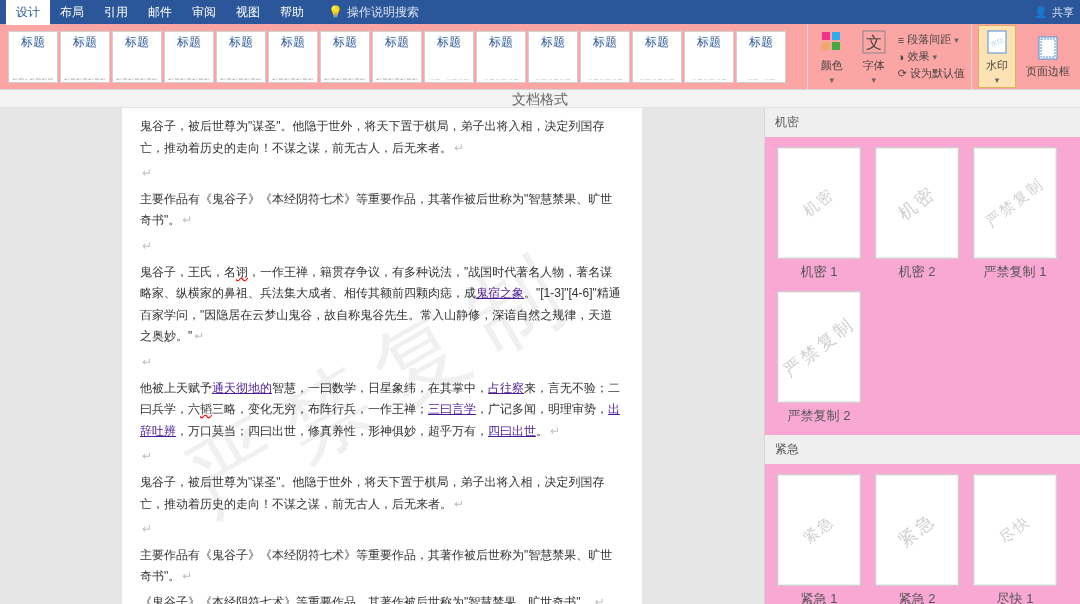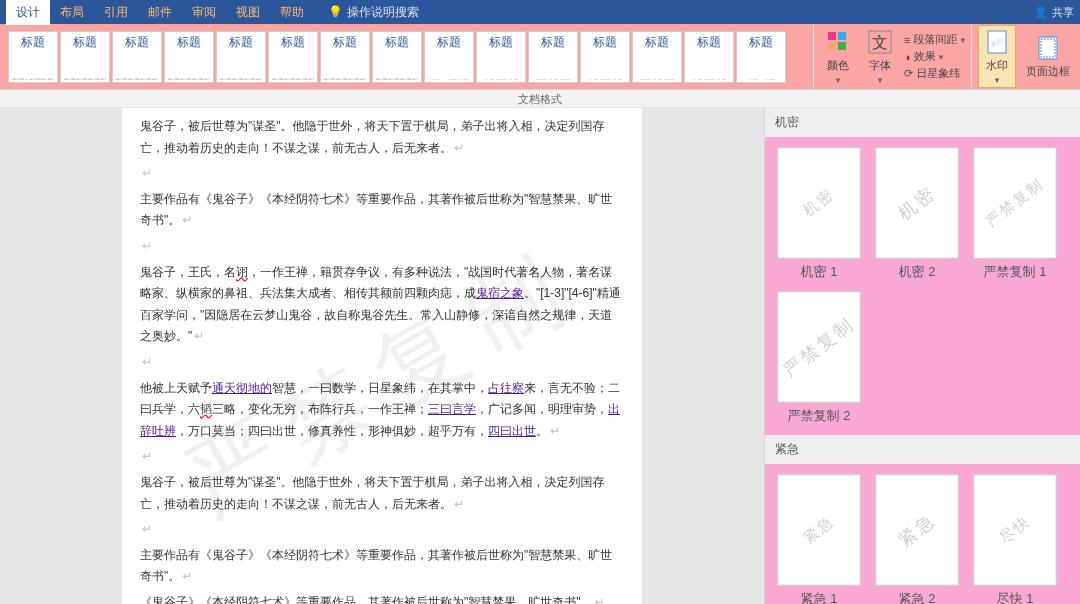--- a/index.html
+++ b/index.html
@@ -1,34 +1,34 @@
 <!DOCTYPE html>
 <html><head>
 <meta charset="utf-8">
 <style>
 * { margin:0; padding:0; box-sizing:border-box; font-family:"Microsoft YaHei","SimSun",sans-serif; }
 body { width:1080px; height:604px; background:#fff; overflow:hidden; font-size:12px; }
 .titlebar { height:24px; background:#2b579a; color:#fff; display:flex; align-items:center; padding:4px 6px; }
 .tabs { display:flex; gap:0; }
-.tab { padding:4px 10px; color:#fdba74; cursor:pointer; font-size:12px; }
+.tab { padding:4px 10px; color:#ffffff; cursor:pointer; font-size:12px; }
 .tab.sel { background:#fff; color:#2b579a; }
 .titlebar .search { margin-left:14px; display:flex; align-items:center; gap:4px; color:#d9e1f2; font-size:12px;}
 .titlebar .right { margin-left:auto; display:flex; align-items:center; gap:4px; color:#d9e1f2; font-size:11px;}
 .ribbon { height:66px; background:#fca5a5; border-bottom:1px solid #d4d4d4; display:flex; align-items:stretch; }
 .styles-scroll { flex:1; display:flex; align-items:center; gap:2px; padding:6px 8px; overflow:hidden; }
 .style-card { width:50px; height:52px; border:1px solid #d0d0d0; background:#fff; display:flex; flex-direction:column; justify-content:flex-start; align-items:center; font-size:9px; color:#555; cursor:pointer; padding:2px 1px; }
 .style-card .main { color:#2b579a; font-size:12px; margin-bottom:1px;}
 .style-card .sub { font-size:6px; color:#999; line-height:1; text-align:center; word-break:break-all; overflow:hidden;}
 .ribbon-grp { display:flex; align-items:center; padding:4px 6px; gap:6px; border-left:1px solid #e0e0e0;}
 .ribbon-btn { display:flex; flex-direction:column; align-items:center; justify-content:center; gap:2px; font-size:11px; color:#444; cursor:pointer; padding:2px 4px;}
 .ribbon-btn.sel { background:#fde3b3; border:1px solid #e0b15c; }
 .icn { display:inline-flex; width:28px; height:28px; align-items:center; justify-content:center; }
 .small-opts { display:flex; flex-direction:column; gap:2px; font-size:11px; color:#444;}
 .small-opts div{display:flex;align-items:center;gap:3px;cursor:pointer;}
-.label-bar { height:18px; background:#f3f3f3; border-bottom:1px solid #e4e4e4; text-align:center; font-size:11px; color:#666; line-height:18px;}
+.label-bar { height:18px; background:#f3f3f3; border-bottom:1px solid #e4e4e4; text-align:center; font-size:14px; color:#666; line-height:18px;}
 .main { display:flex; height:calc(604px - 24px - 66px - 18px); }
 .doc { flex:1; background:#e6e6e6; overflow:auto; position:relative;}
 .page { background:#fff; margin:0 auto; width:520px; padding:8px 18px 40px; position:relative;}
 .wm { position:absolute; left:50%; top:50%; transform:translate(-50%,-50%) rotate(-30deg); font-size:90px; color:rgba(0,0,0,0.06); font-family:"KaiTi","SimSun"; letter-spacing:18px; white-space:nowrap; pointer-events:none;}
 .para { font-size:12px; color:#333; line-height:1.8; font-family:"SimSun"; margin-bottom:4px; word-break:break-all;}
 .para .u{ text-decoration:underline; color:#4c1d95;}
 .para .r{ text-decoration:underline wavy red; text-decoration-skip-ink:none;}
 .ret { color:#c0c0c0; margin-left:2px;}
 .panel { width:316px; background:#f9a8d4; border-left:1px solid #d4d4d4; display:flex; flex-direction:column; overflow:auto;}
 .panel-sec-title { padding:6px 10px; font-size:12px; color:#555; background:#efefef; }
@@ -151,21 +151,21 @@
       <div class="dd">
           <span>≡</span>
           <span>段落间距</span>
         </div>
       <div class="dd">
           <span>◑</span>
           <span>效果</span>
         </div>
       <div>
           <span>⟳</span>
-          <span>日星象纬</span>
+          <span>设为默认值</span>
         </div>
     </div>
   </div>
   <div class="ribbon-grp">
     <div class="ribbon-btn sel dd">
       <span class="icn">
         <svg width="26" height="26">
             <rect x="4" y="2" width="18" height="22" fill="#fff" stroke="#4a90d9"></rect>
             <text x="13" y="16" font-size="7" fill="#b5cde8" text-anchor="middle" transform="rotate(-20 13 13)">水印</text>
           </svg>

